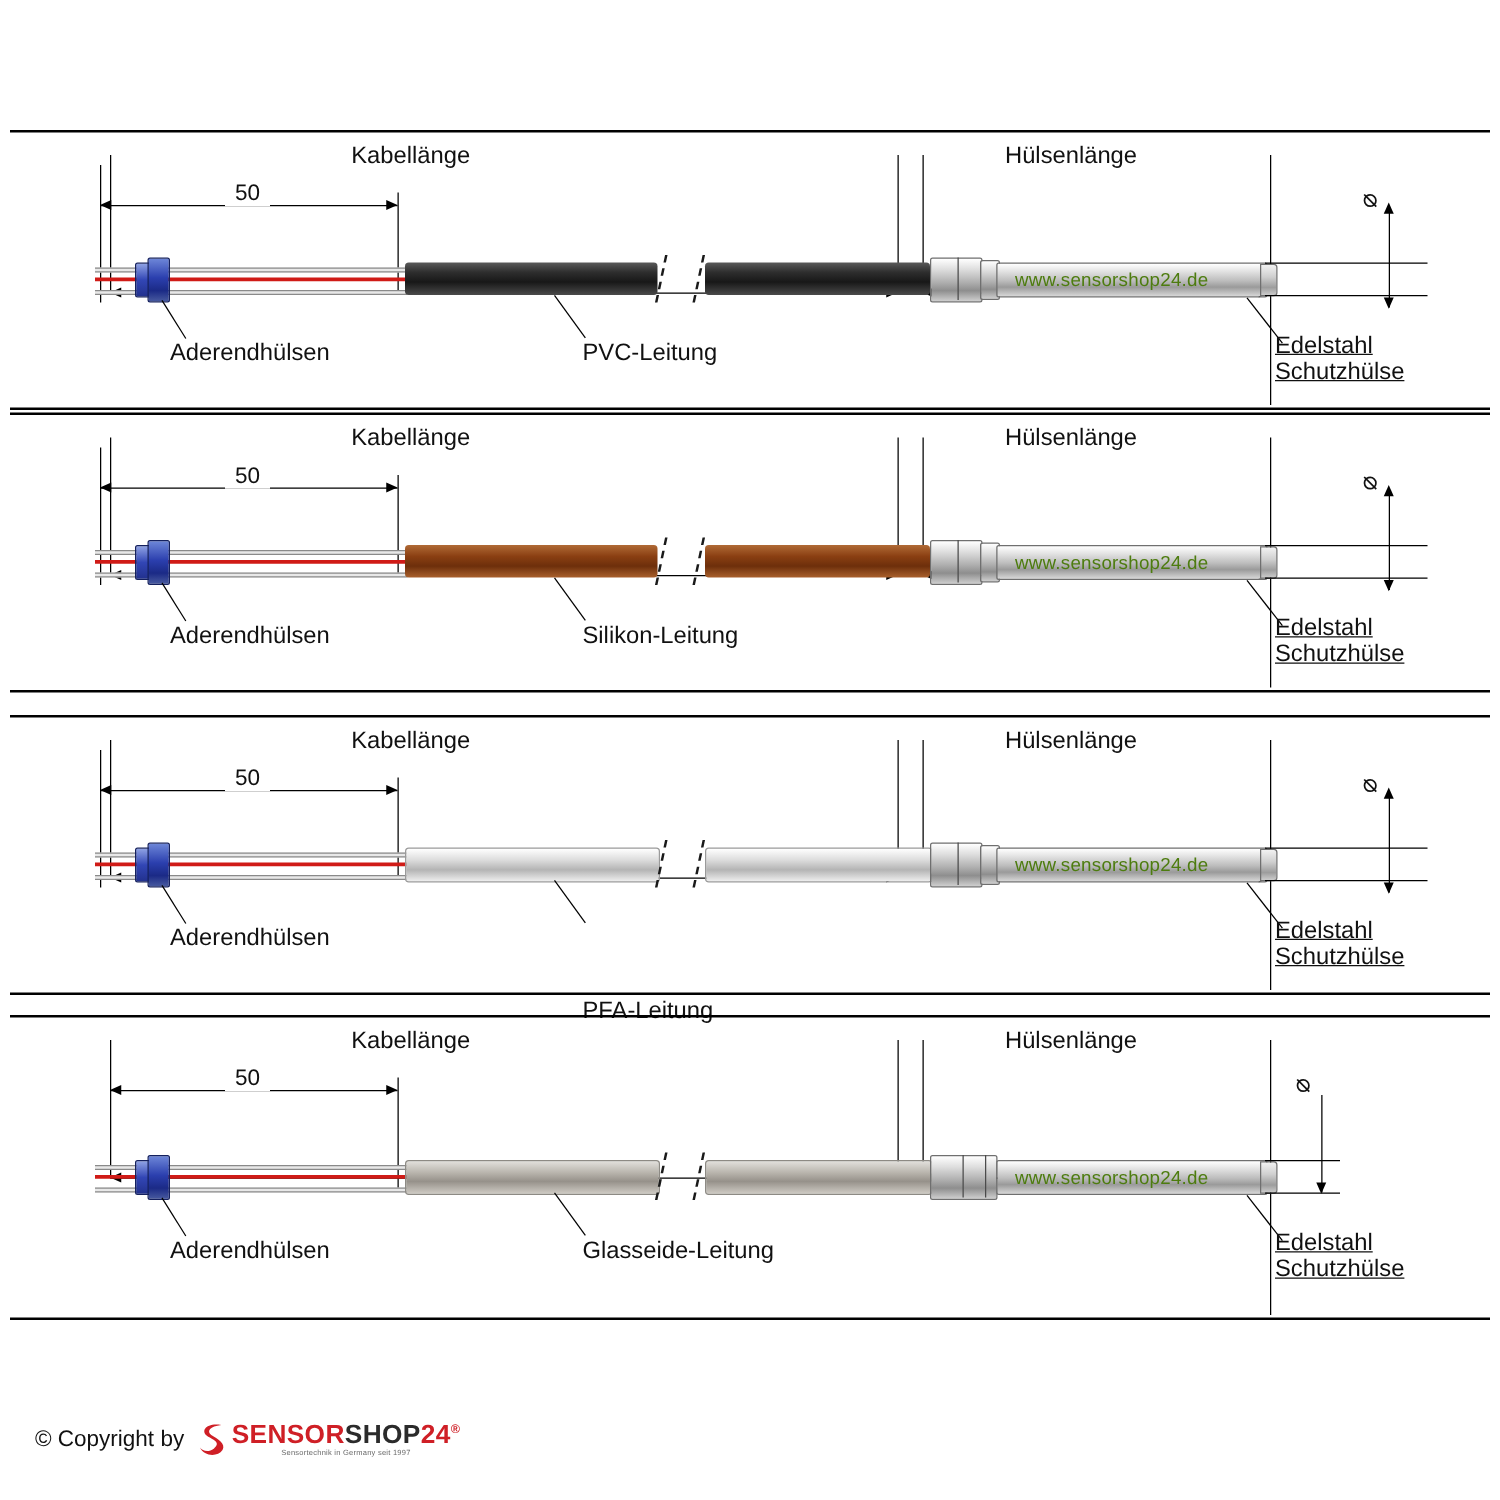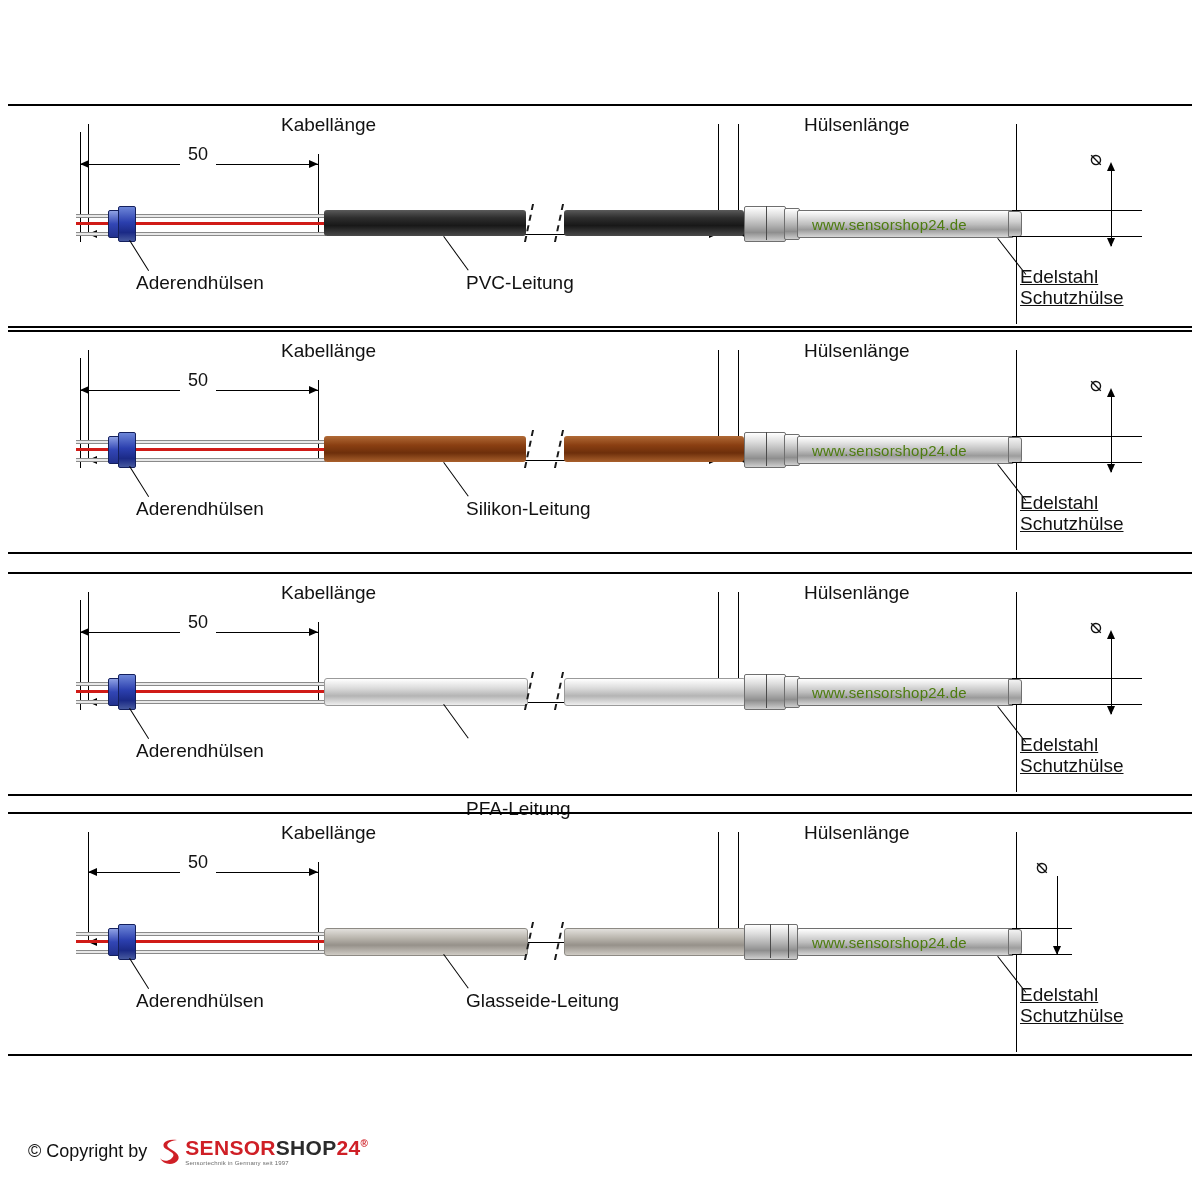--- a/index.html
+++ b/index.html
@@ -390,21 +390,21 @@
   </div>
 
   <div class="footer">
     <span class="copy">© Copyright by</span>
     <span class="logo">
       <span class="logo-mark">
         <svg width="26" height="30" viewBox="0 0 26 30" aria-hidden="true">
           <path d="M20 4 C8 2, 3 9, 9 13 C14 16, 20 18, 14 23 C10 26, 5 25, 3 22 C6 29, 17 30, 21 24 C24 19, 17 15, 12 12 C8 9, 11 5, 20 4 Z" fill="#cf1f26"></path>
         </svg>
       </span>
-      <span style="display:flex;flex-direction:column;">
+      <span style="display:flex;flex-direction:column;align-items:center;">
         <span class="logo-text">
           <span class="red">SENSOR</span><span>SHOP</span><span class="red">24</span><span class="sup">®</span>
         </span>
         <span class="logo-sub">Sensortechnik in Germany seit 1997</span>
       </span>
     </span>
   </div>
 
 </div>
 

